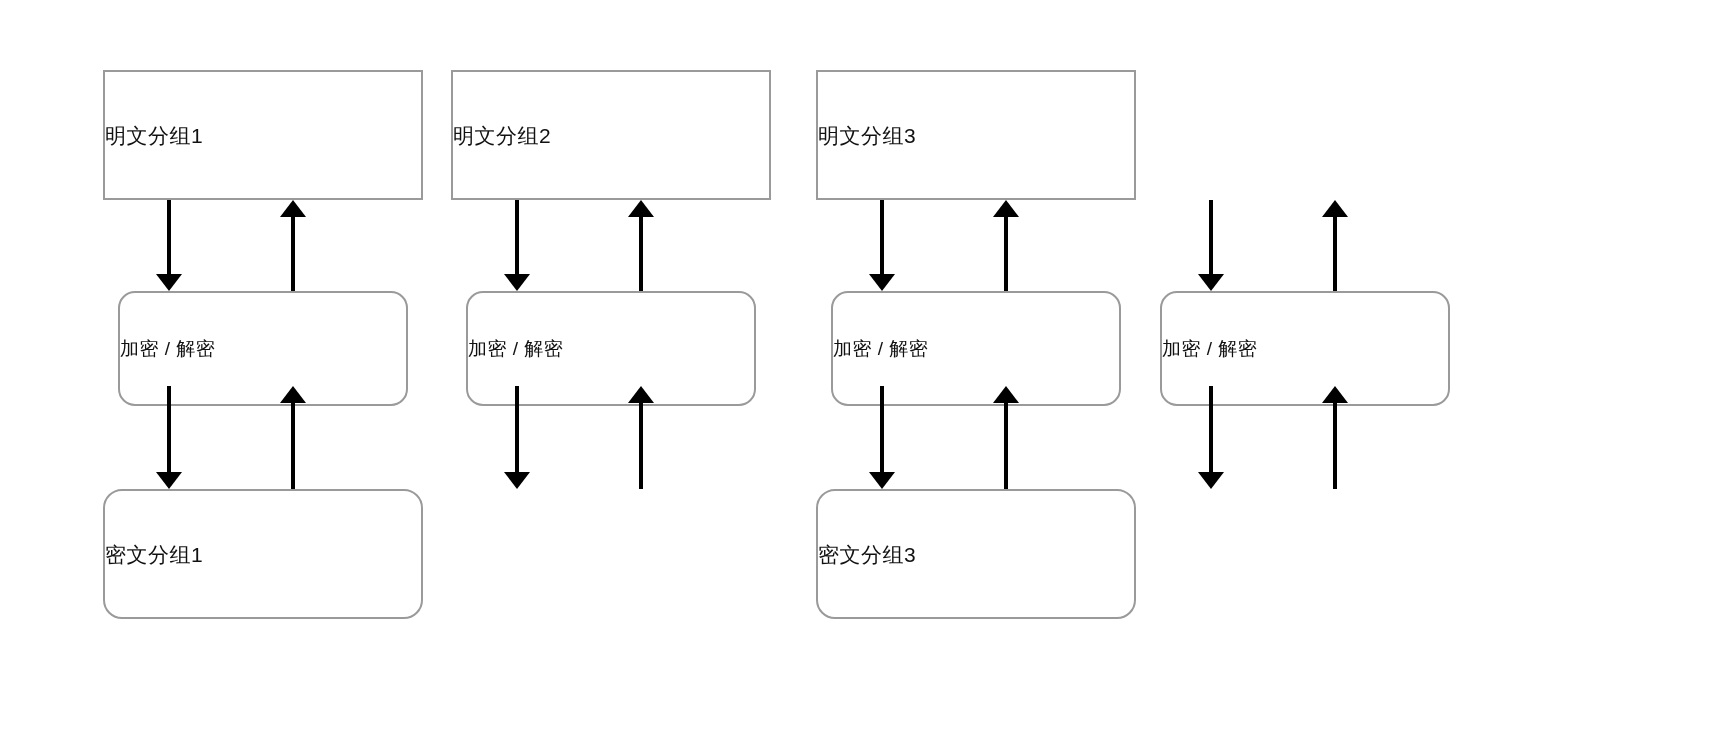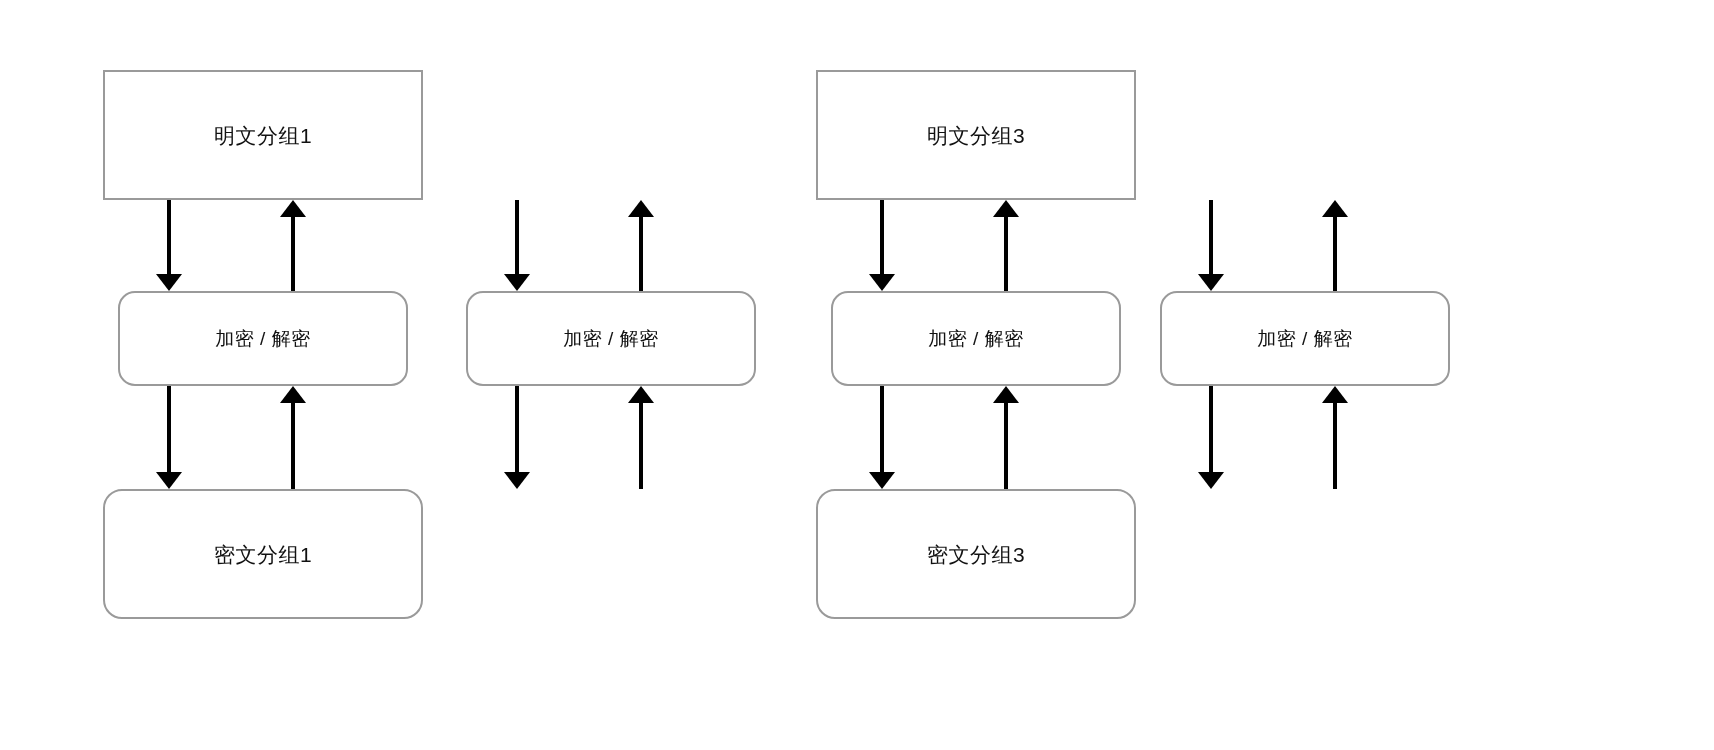--- a/index.html
+++ b/index.html
@@ -24,42 +24,41 @@
     top: 0;
     width: 360px;
     height: 750px;
   }
   .node {
     position: absolute;
     box-sizing: border-box;
     background: #ffffff;
     display: flex;
     align-items: center;
-    justify-content: center;
     text-align: center;
   }
   .node-rect {
     left: 20px;
     width: 320px;
     height: 130px;
     border: 2px solid #9a9a9a;
     border-radius: 0;
   }
   .node-plain {
     top: 70px;
   }
   .node-cipher {
     top: 489px;
     border-radius: 19px;
   }
   .node-round {
     left: 35px;
     top: 291px;
     width: 290px;
-    height: 95px;
+    height: 115px;
     border: 2px solid #9a9a9a;
     border-radius: 17px;
   }
   .node-label {
     font-size: 21px;
     color: #111111;
     letter-spacing: 0.5px;
     line-height: 1;
     white-space: nowrap;
   }
@@ -140,20 +139,23 @@
     <div class="arrow arrow-up band-lower arrow-right-pos">
       <div class="head"></div>
       <div class="shaft"></div>
     </div>
     <div class="node node-rect node-cipher">
       <span class="node-label">密文分组1</span>
     </div>
   </div>
 
   <div class="column" style="left:431px;">
+    <div class="node node-rect node-plain">
+      <span class="node-label">明文分组2</span>
+    </div>
     <div class="arrow arrow-down band-upper arrow-left-pos">
       <div class="shaft"></div>
       <div class="head"></div>
     </div>
     <div class="arrow arrow-up band-upper arrow-right-pos">
       <div class="head"></div>
       <div class="shaft"></div>
     </div>
     <div class="node node-round">
       <span class="node-label">加密 / 解密</span>

